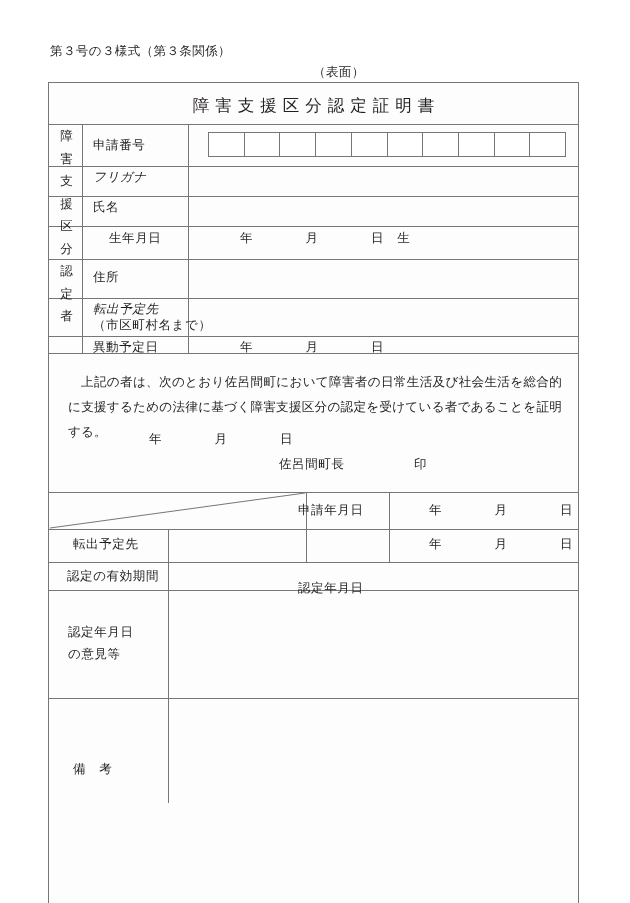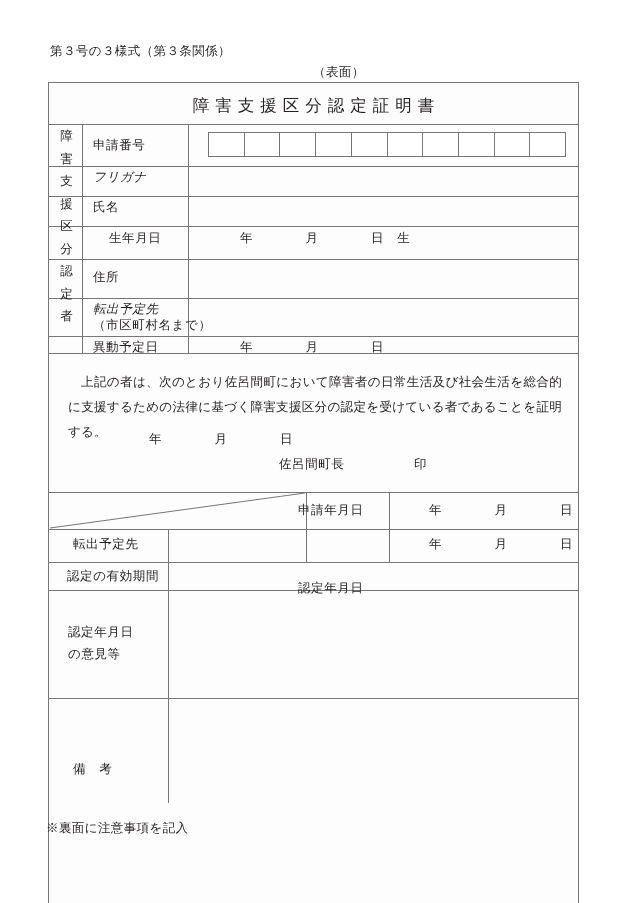--- a/index.html
+++ b/index.html
@@ -272,15 +272,14 @@
 
     <div class="cell-label" style="left:19px; top:541px;">認定年月日</div>
     <div class="cell-label" style="left:19px; top:563px;">の意見等</div>
     <div class="cell-text" style="left:132px; top:541px;"></div>
 
     <div class="cell-label" style="left:24px; top:659px;margin-top:19px;">備　考</div>
     <div class="cell-text" style="left:132px; top:659px;"></div>
 
   </div>
 
-  <div class="footer-note">※裏面に注意事項を記入</div>
 
 </div>
 
 </body></html>

